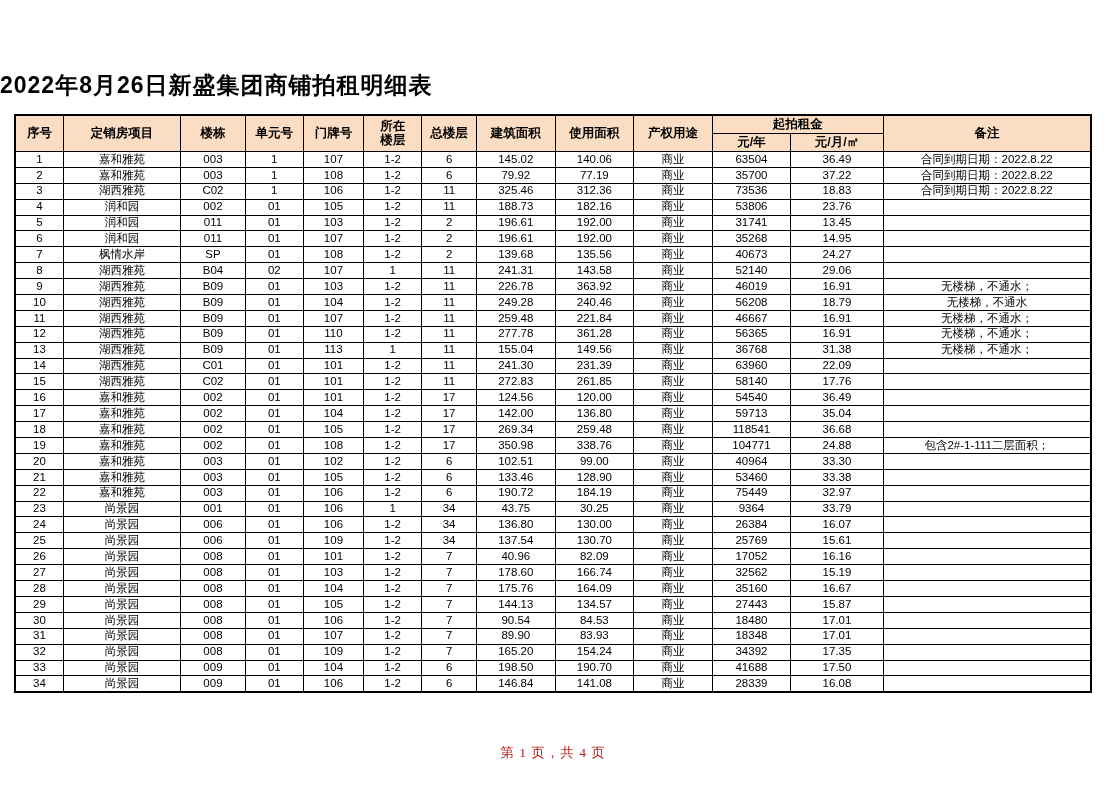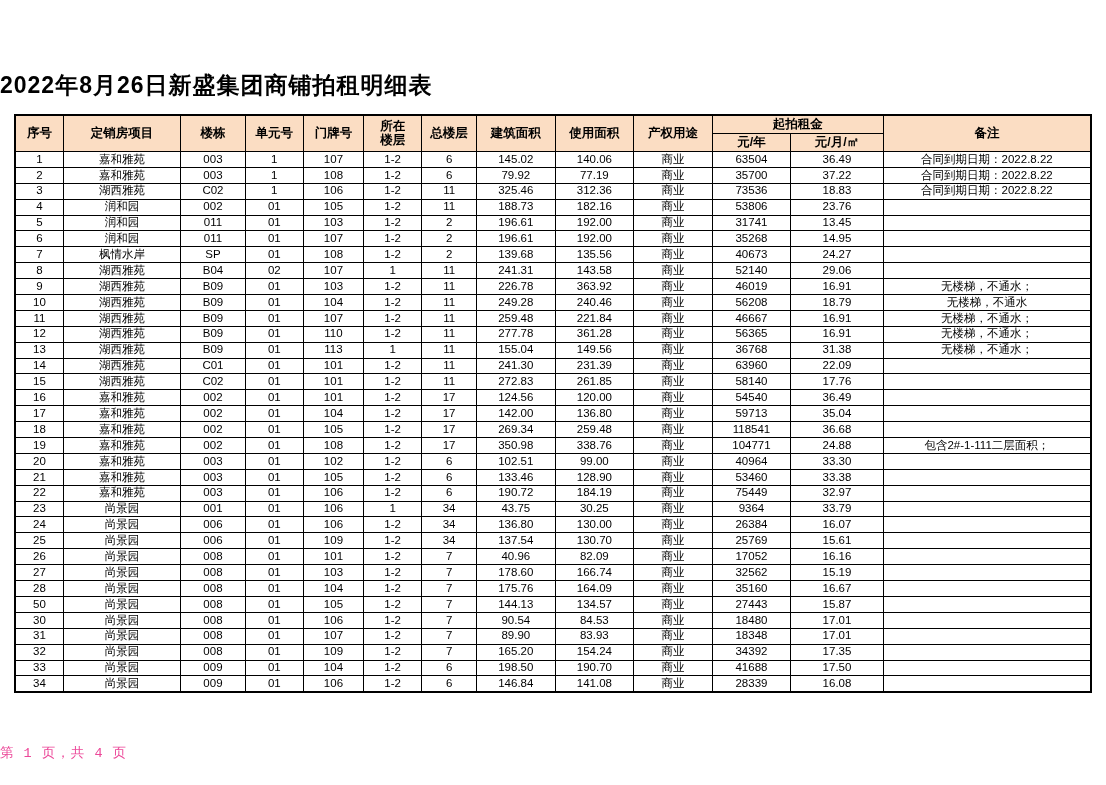--- a/index.html
+++ b/index.html
@@ -51,23 +51,24 @@
   .rental-table tbody td {
     font-size: 11.5px;
     height: 14.9px;
     line-height: 1;
   }
   .page-footer {
     position: absolute;
     left: 0;
     right: 0;
     top: 744px;
-    font-family: Liberation Mono, monospace;
+    text-align: center;
+    font-family: Liberation Serif, serif;
     font-size: 13.5px;
-    color: #ec4899;
+    color: #b91c1c;
     letter-spacing: 1px;
   }
 </style>
 </head>
 <body>
 
 <div class="page">
 
   <div class="doc-title">2022年8月26日新盛集团商铺拍租明细表</div>
 
@@ -523,21 +524,21 @@
           <td>1-2</td>
           <td>7</td>
           <td>175.76</td>
           <td>164.09</td>
           <td>商业</td>
           <td>35160</td>
           <td>16.67</td>
           <td></td>
         </tr>
         <tr>
-          <td>50</td>
+          <td>29</td>
           <td>尚景园</td>
           <td>008</td>
           <td>01</td>
           <td>105</td>
           <td>1-2</td>
           <td>7</td>
           <td>144.13</td>
           <td>134.57</td>
           <td>商业</td>
           <td>27443</td>

